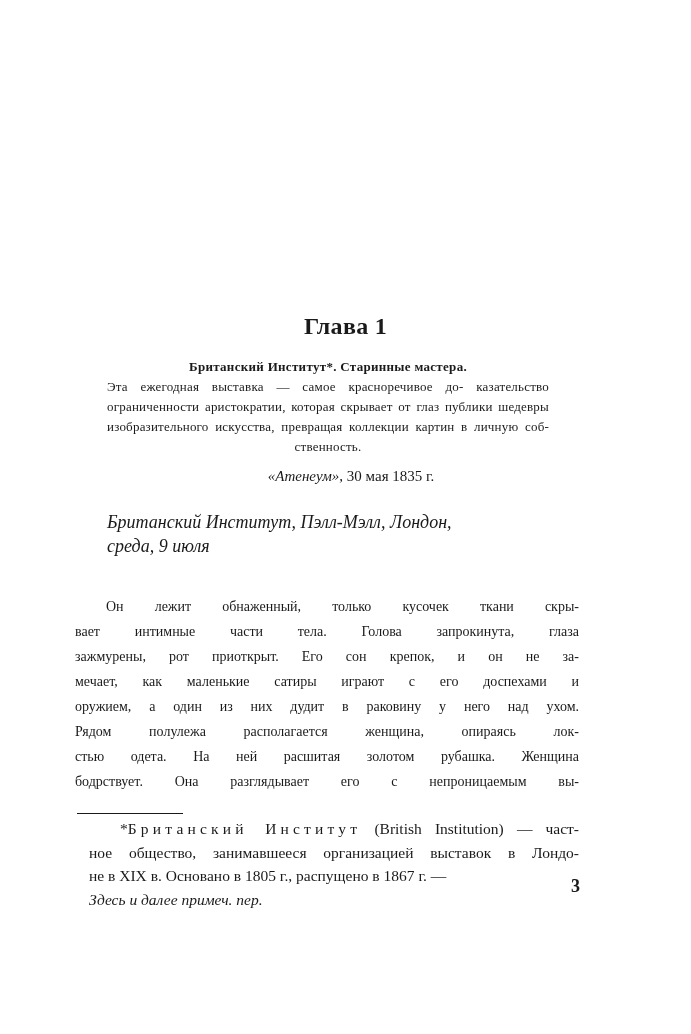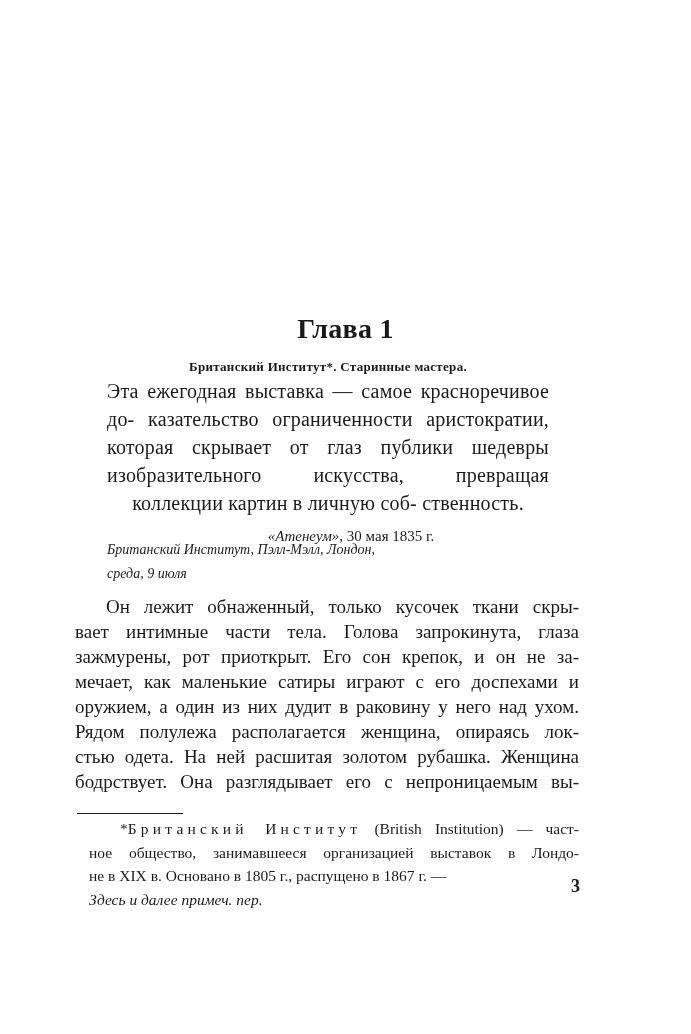--- a/index.html
+++ b/index.html
@@ -19,67 +19,67 @@
       position: absolute;
       left: 0; top: 0;
       width: 691px; height: 1034px;
     }
     .chapter-title {
       position: absolute;
       left: 0; width: 691px;
       top: 313px;
       text-align: center;
       font-weight: bold;
-      font-size: 28px;
+      font-size: 24px;
       letter-spacing: 0.3px;
     }
     .epigraph {
       position: absolute;
       left: 107px;
       width: 442px;
       top: 357px;
     }
     .epigraph-heading {
       text-align: center;
       font-weight: bold;
       font-size: 13px;
       line-height: 20px;
       letter-spacing: 0.3px;
     }
     .epigraph-text {
-      font-size: 20px;
-      line-height: 28px;
+      font-size: 13px;
+      line-height: 20px;
       text-align: justify;
       text-align-last: center;
       letter-spacing: 0.2px;
     }
     .epigraph-source {
       margin-top: 9px;
       text-align: center;
       font-size: 15px;
       line-height: 20px;
     }
     .epigraph-source .src-title {
       font-style: italic;
       margin-left: 46px;
     }
     .location {
       position: absolute;
       left: 107px;
-      top: 538px;
+      top: 510px;
       font-style: italic;
-      font-size: 14px;
+      font-size: 18px;
       line-height: 24px;
     }
     .body-text {
       position: absolute;
       left: 75px;
       width: 504px;
       top: 594px;
-      font-size: 19px;
+      font-size: 14px;
       line-height: 25px;
     }
     .body-text .line {
       display: block;
       text-align: justify;
       text-align-last: justify;
       white-space: nowrap;
       height: 25px;
     }
     .body-text .line.indent {

